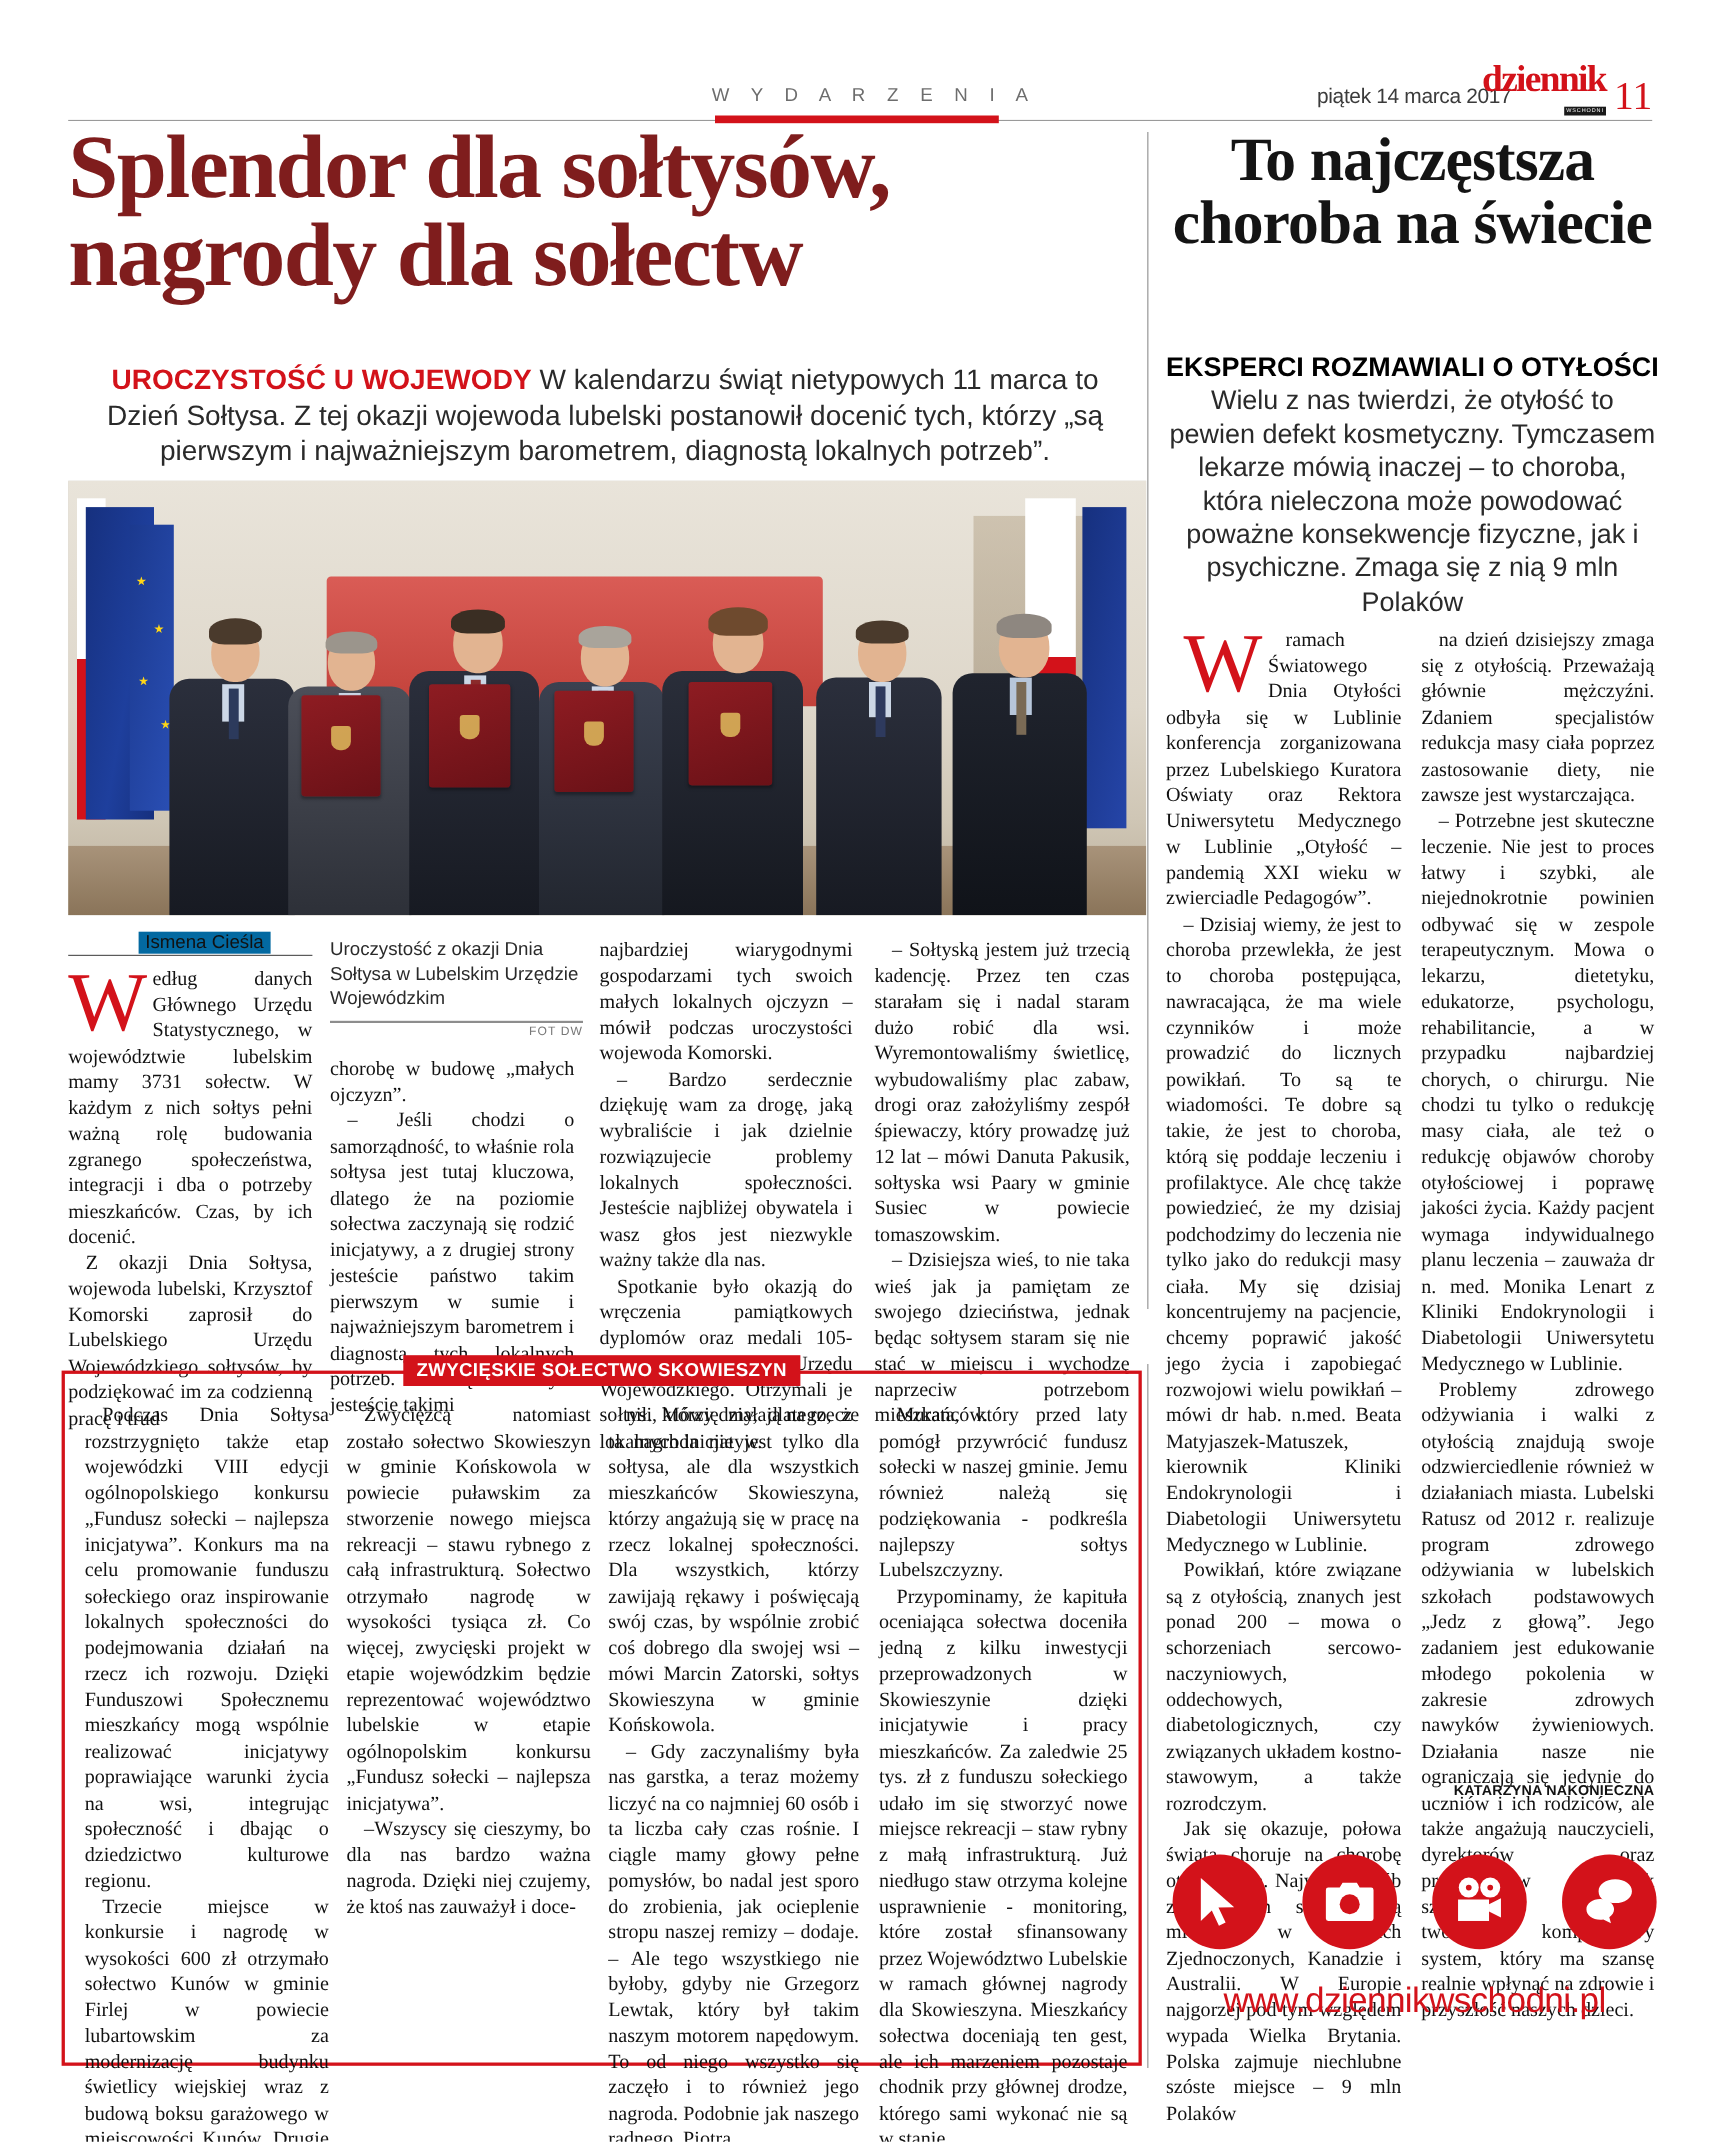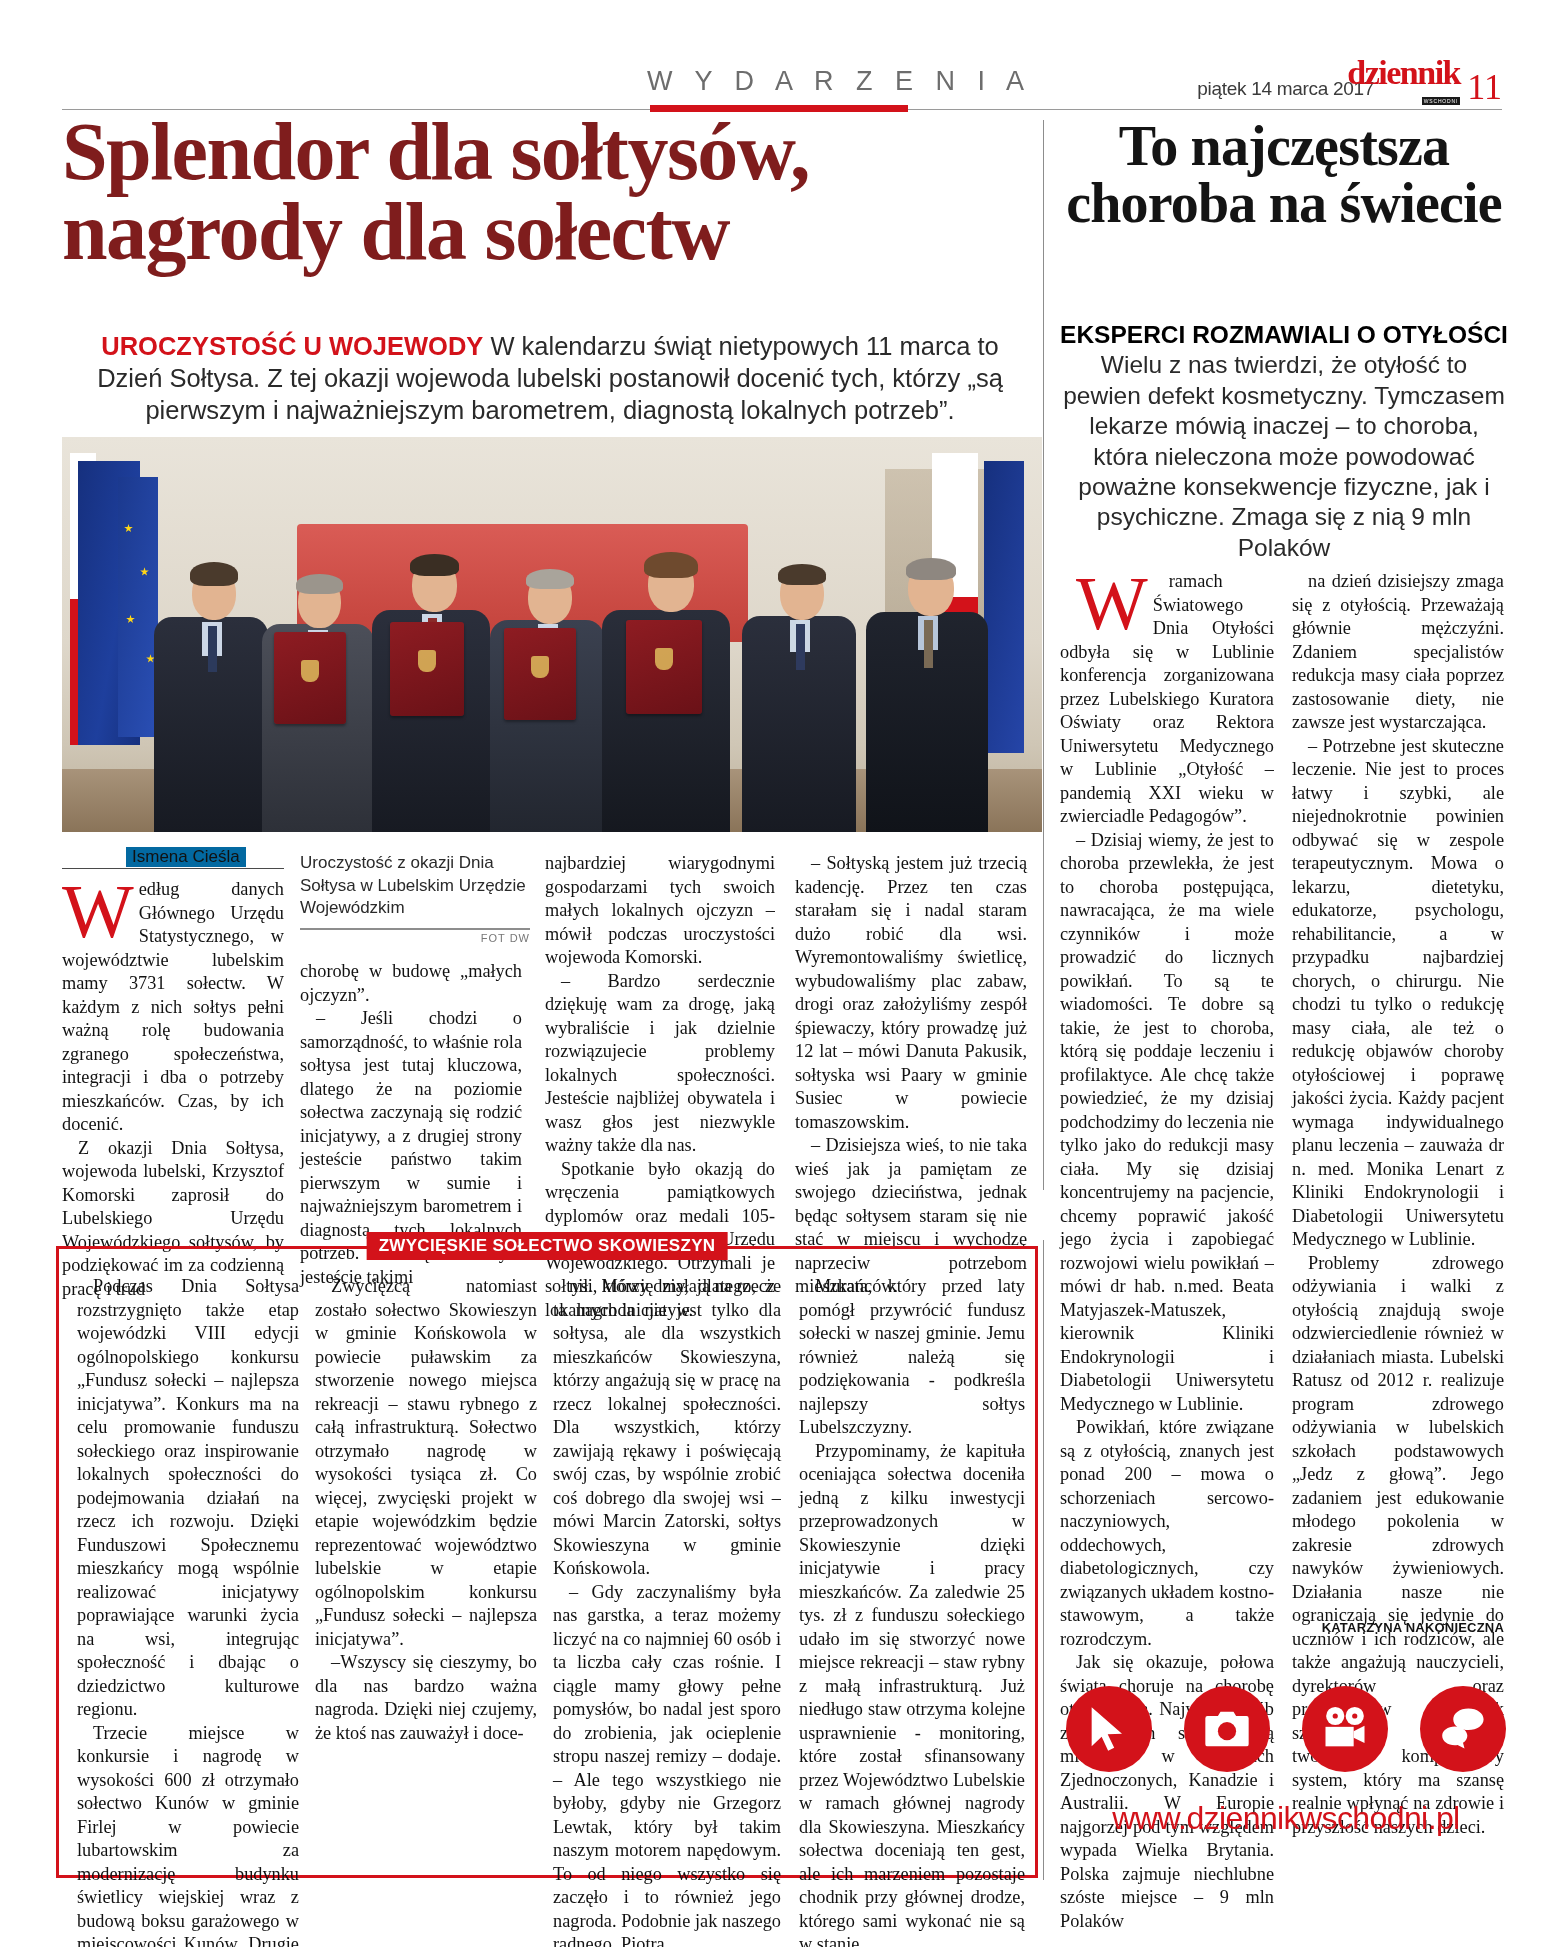--- a/index.html
+++ b/index.html
@@ -14,21 +14,21 @@
   
   .masthead {
     position: absolute; left: 62px; top: 58px; width: 1440px; height: 52px;
   }
   .masthead-rule {
     position: absolute; left: 0; bottom: 0; width: 100%; height: 1px; background: #9a9a9a;
   }
   .section-kicker {
     position: absolute; left: 585px; bottom: 13px;
     font-family: "Liberation Sans", sans-serif;
-    font-size: 27px; letter-spacing: 7.5px; color: #6d6d6d; font-weight: 400;
+    font-size: 17px; letter-spacing: 7.5px; color: #6d6d6d; font-weight: 400;
   }
   .section-underline {
     position: absolute; left: 588px; bottom: -2px; width: 258px; height: 7px; background: #d3121a;
   }
   .issue-date {
     position: absolute; right: 128px; bottom: 10px;
     font-family: "Liberation Sans", sans-serif;
     font-size: 19px; color: #3b3b3b; letter-spacing: -0.3px;
   }
   .logo-wrap { position: absolute; right: 42px; bottom: 3px; text-align: right; }

